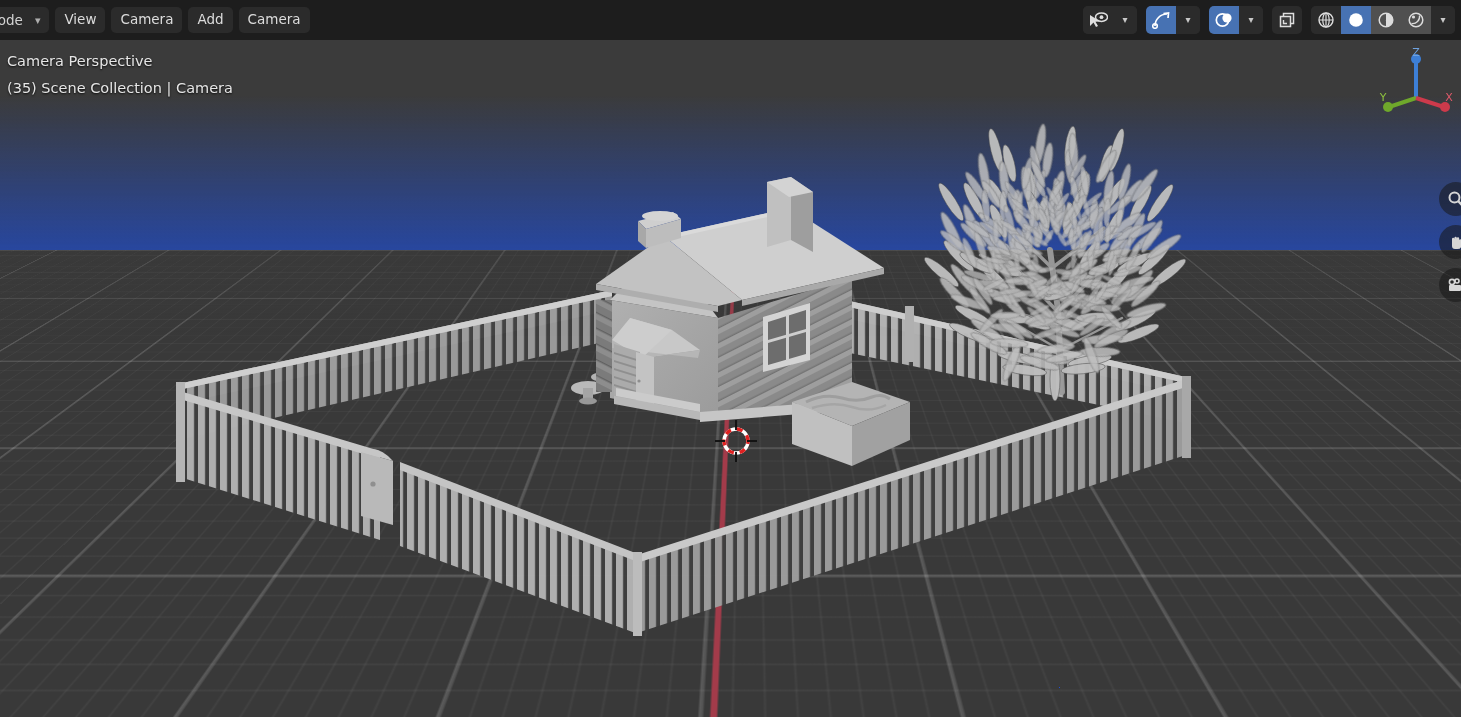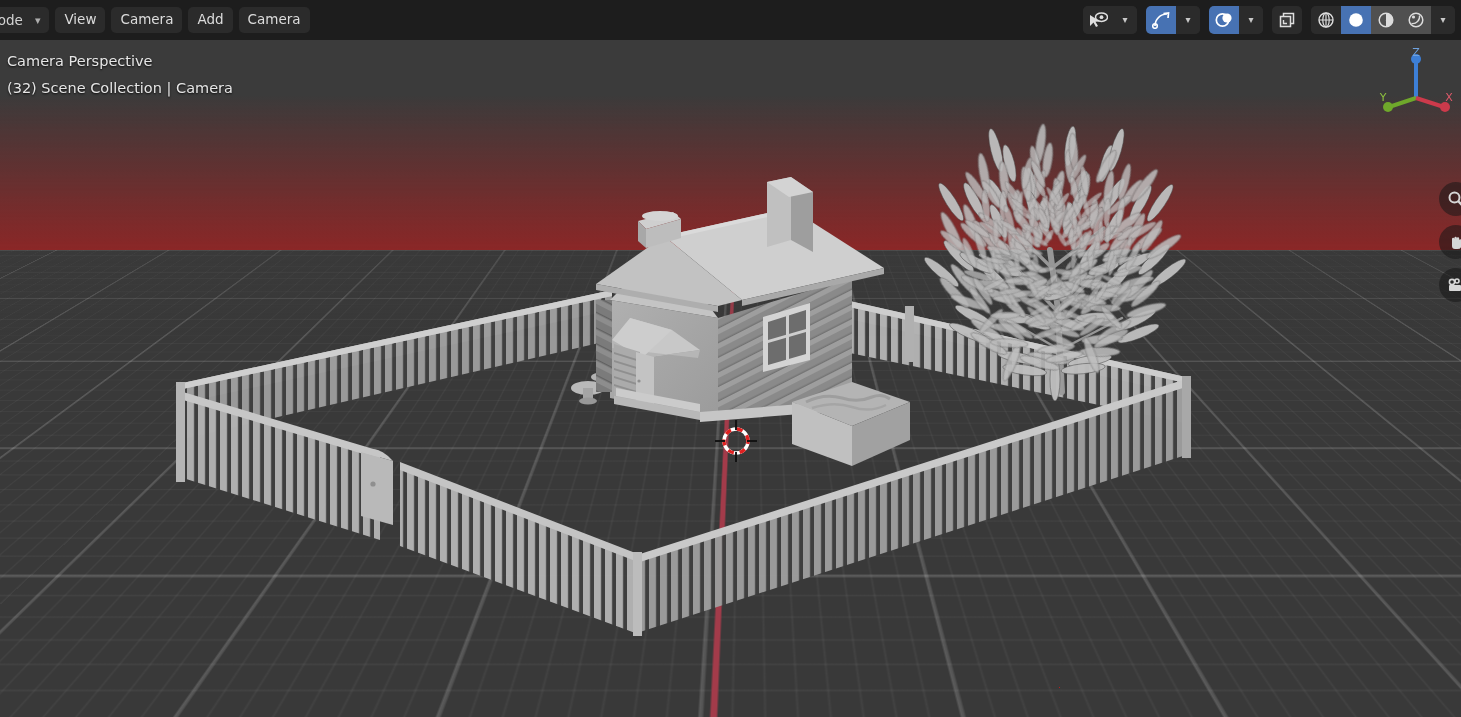--- a/index.html
+++ b/index.html
@@ -5,21 +5,21 @@
   * { margin:0; padding:0; box-sizing:border-box; }
   html, body {
     width:1461px; height:717px;
     background:#303030;
     font-family:"DejaVu Sans", sans-serif;
     overflow:hidden;
   }
   #app { position:relative; width:1461px; height:717px; overflow:hidden; }
 
   
-  #viewport { position:absolute; inset:0; background:#b91c1c; overflow:hidden;padding-left:13px; }
+  #viewport { position:absolute; inset:0; background:#1d4ed8; overflow:hidden;padding-left:13px; }
 
   
   #ground {
     position:absolute; left:-1400px; top:250px;
     width:4300px; height:1900px;
     transform-origin:50% 0%;
     transform: perspective(860px) rotateX(68deg);
     background-color:#393939;
   }
   #gridlines {
@@ -345,21 +345,21 @@
           <line x1="23" y1="2" x2="23" y2="12"></line>
           <line x1="23" y1="34" x2="23" y2="44"></line>
           <line x1="2" y1="23" x2="12" y2="23"></line>
           <line x1="34" y1="23" x2="44" y2="23"></line>
         </g>
       </svg>
     </div>
 
     <div id="infotext">
       <div>Camera Perspective</div>
-      <div>(32) Scene Collection | Camera</div>
+      <div>(35) Scene Collection | Camera</div>
     </div>
 
     <div id="navgizmo">
       <svg width="78" height="78" viewBox="0 0 78 78">
         <line x1="39" y1="52" x2="39" y2="14" stroke="#3d7fd6" stroke-width="4"></line>
         <circle cx="39" cy="13" r="5" fill="#3d7fd6"></circle>
         <text x="39" y="10" fill="#6fa3e0" font-size="11" text-anchor="middle" font-family="DejaVu Sans, sans-serif">Z</text>
 
         <line x1="39" y1="52" x2="12" y2="61" stroke="#6fa82b" stroke-width="4"></line>
         <circle cx="11" cy="61" r="5" fill="#6fa82b"></circle>

